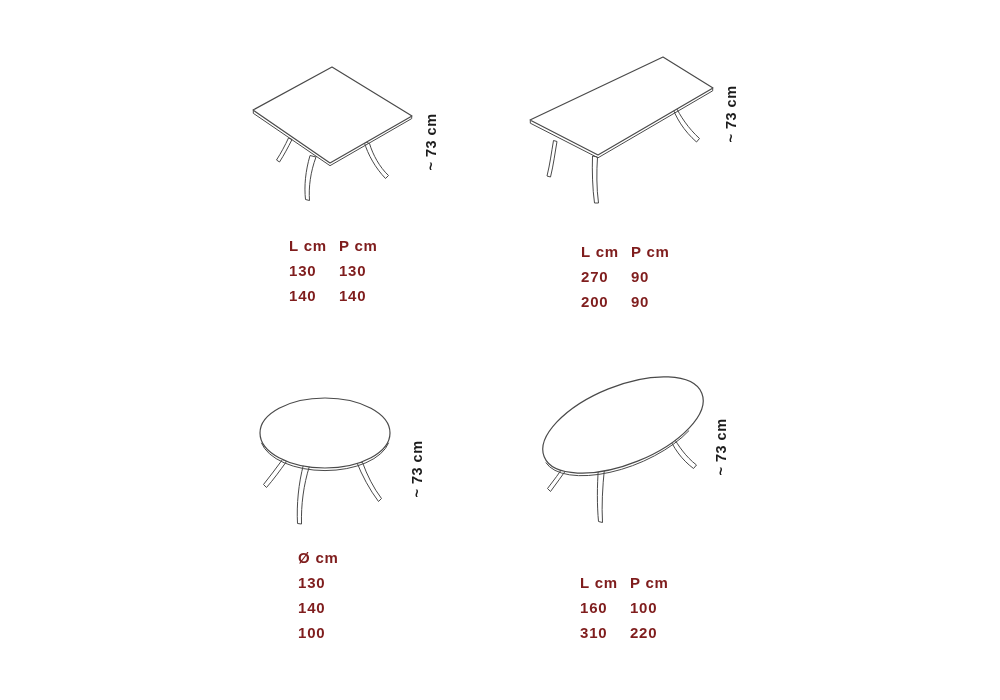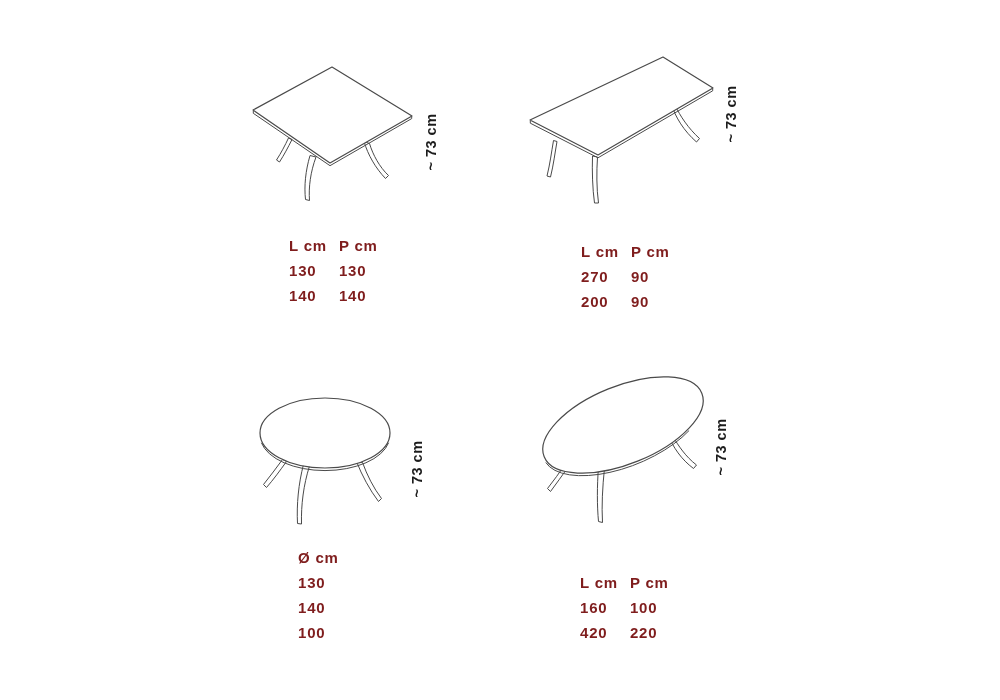--- a/index.html
+++ b/index.html
@@ -126,16 +126,16 @@
 <div class="dims" style="left:580px; top:570px;">
   <div class="dim-row">
     <span class="dim-cell">L cm</span>
     <span class="dim-cell">P cm</span>
   </div>
   <div class="dim-row">
     <span class="dim-cell">160</span>
     <span class="dim-cell">100</span>
   </div>
   <div class="dim-row">
-    <span class="dim-cell">420</span>
+    <span class="dim-cell">310</span>
     <span class="dim-cell">220</span>
   </div>
 </div>
 
 </body></html>

